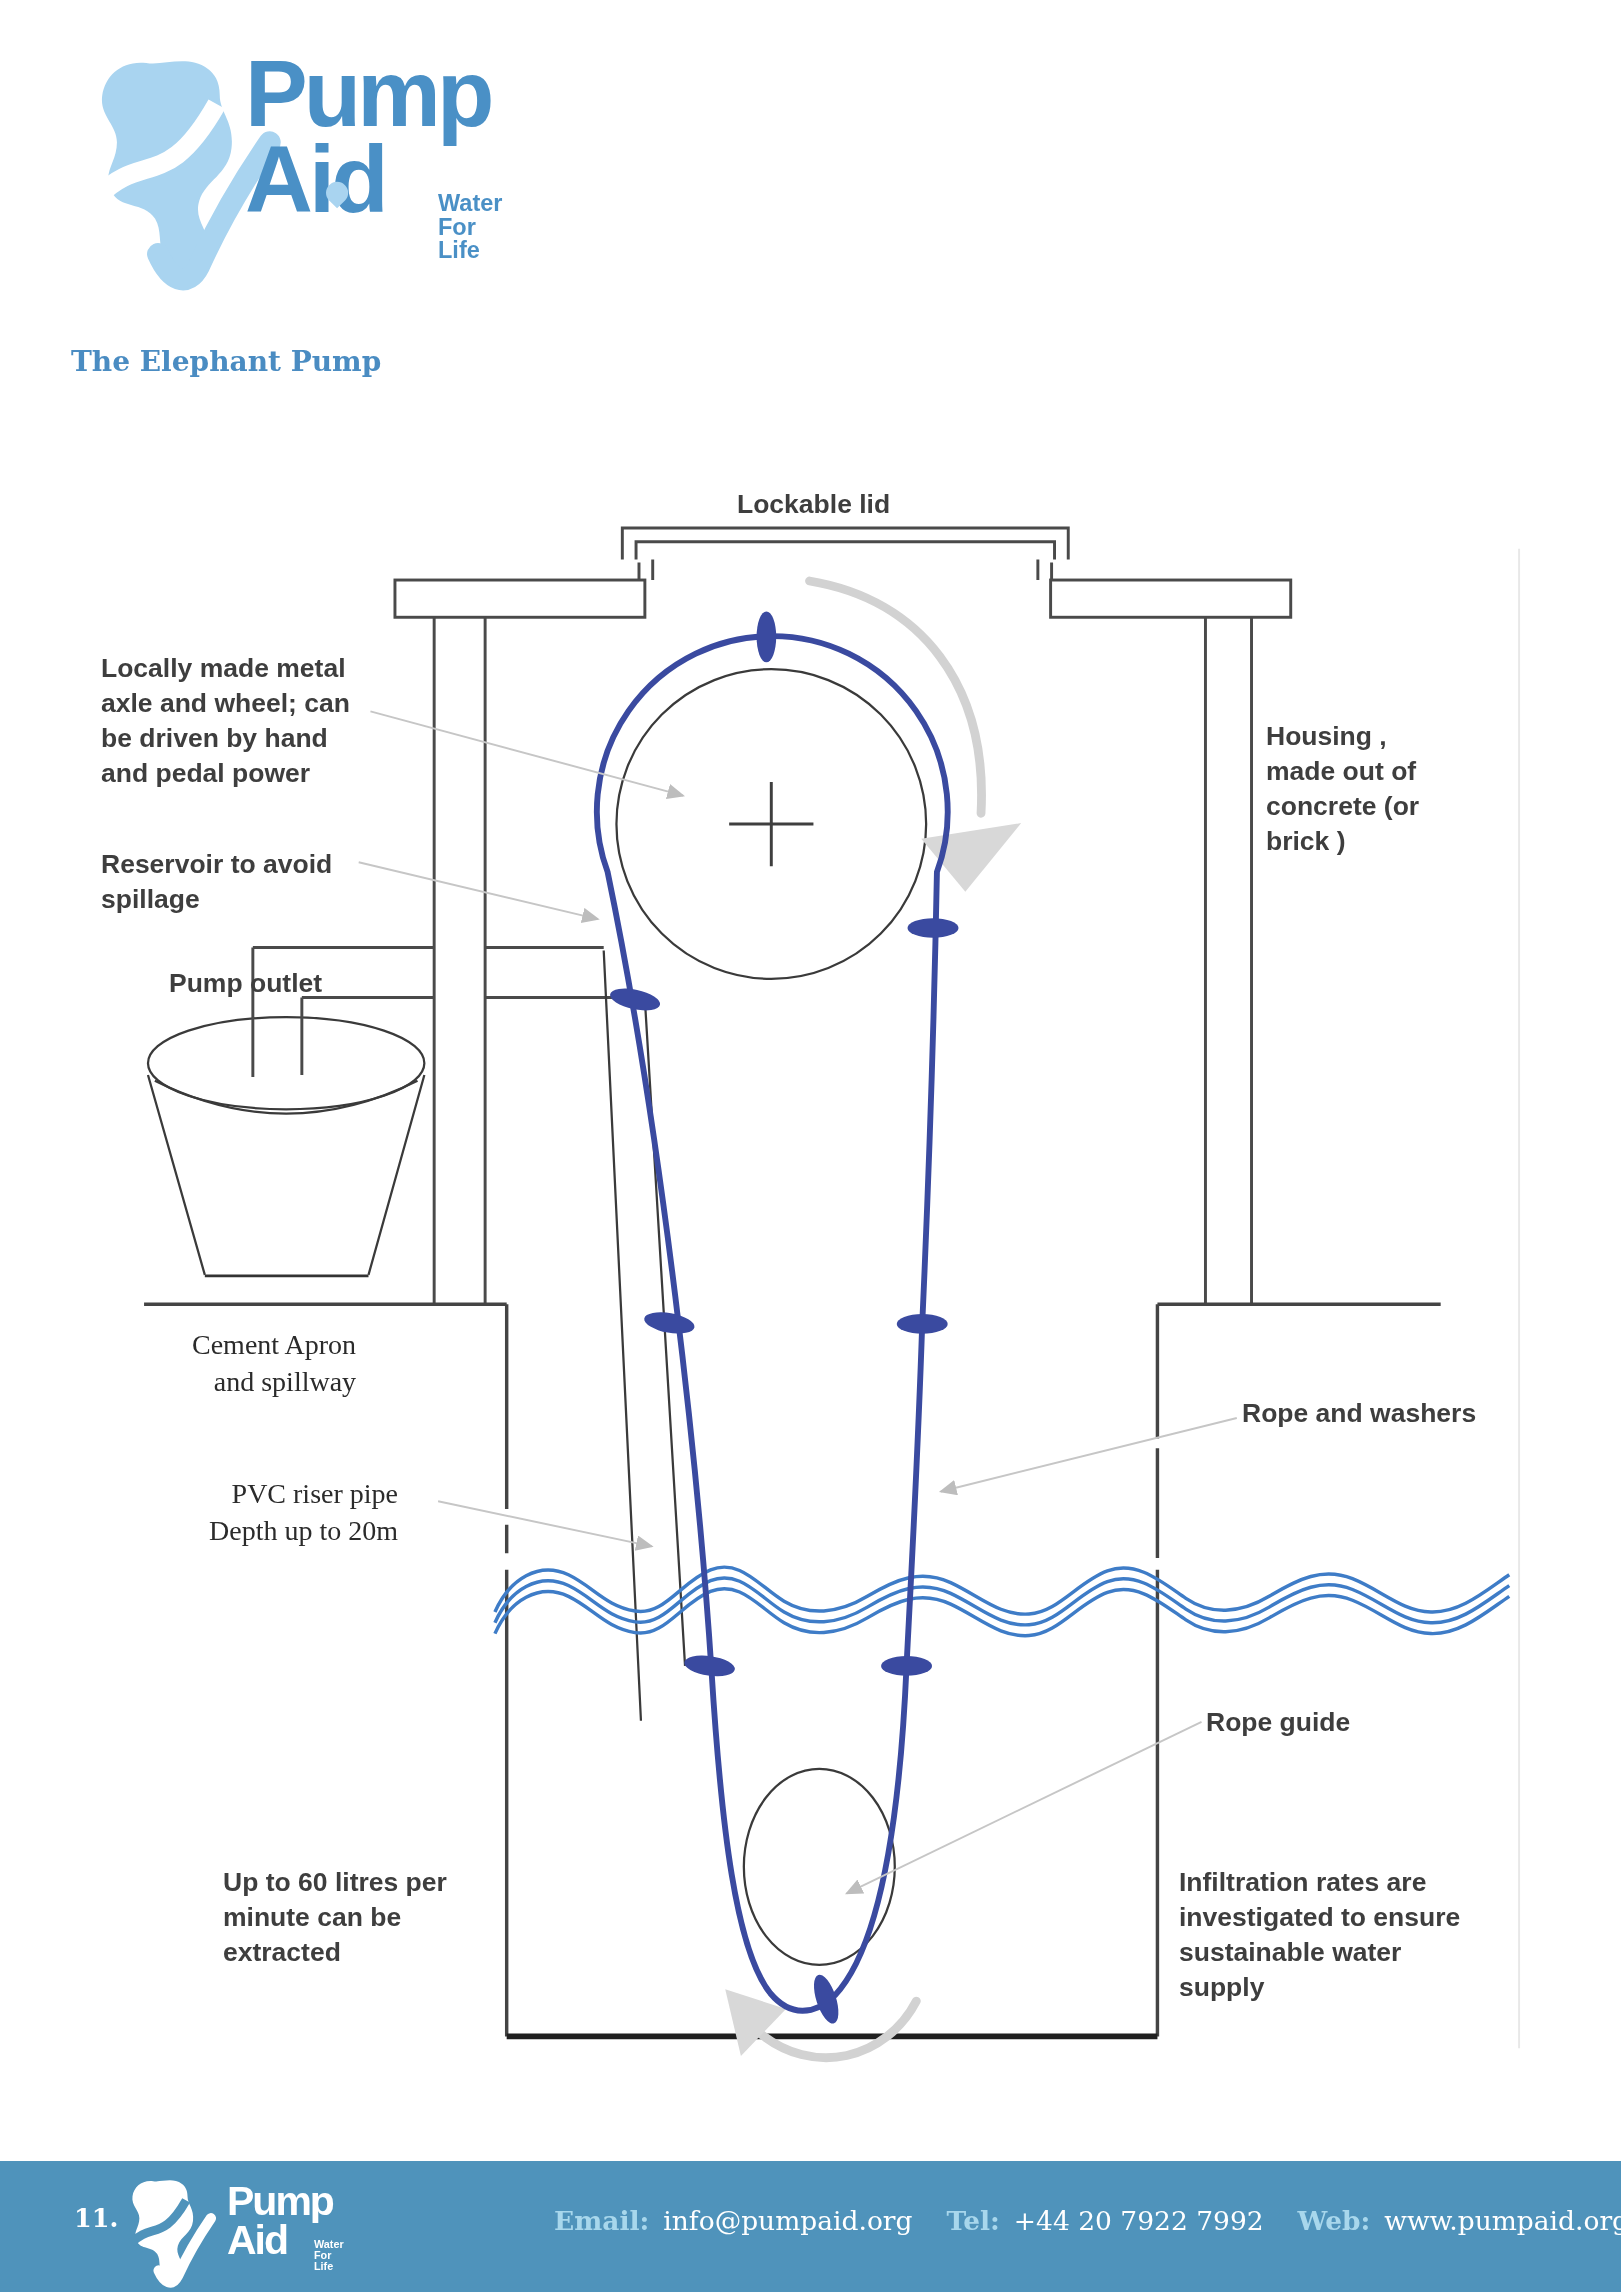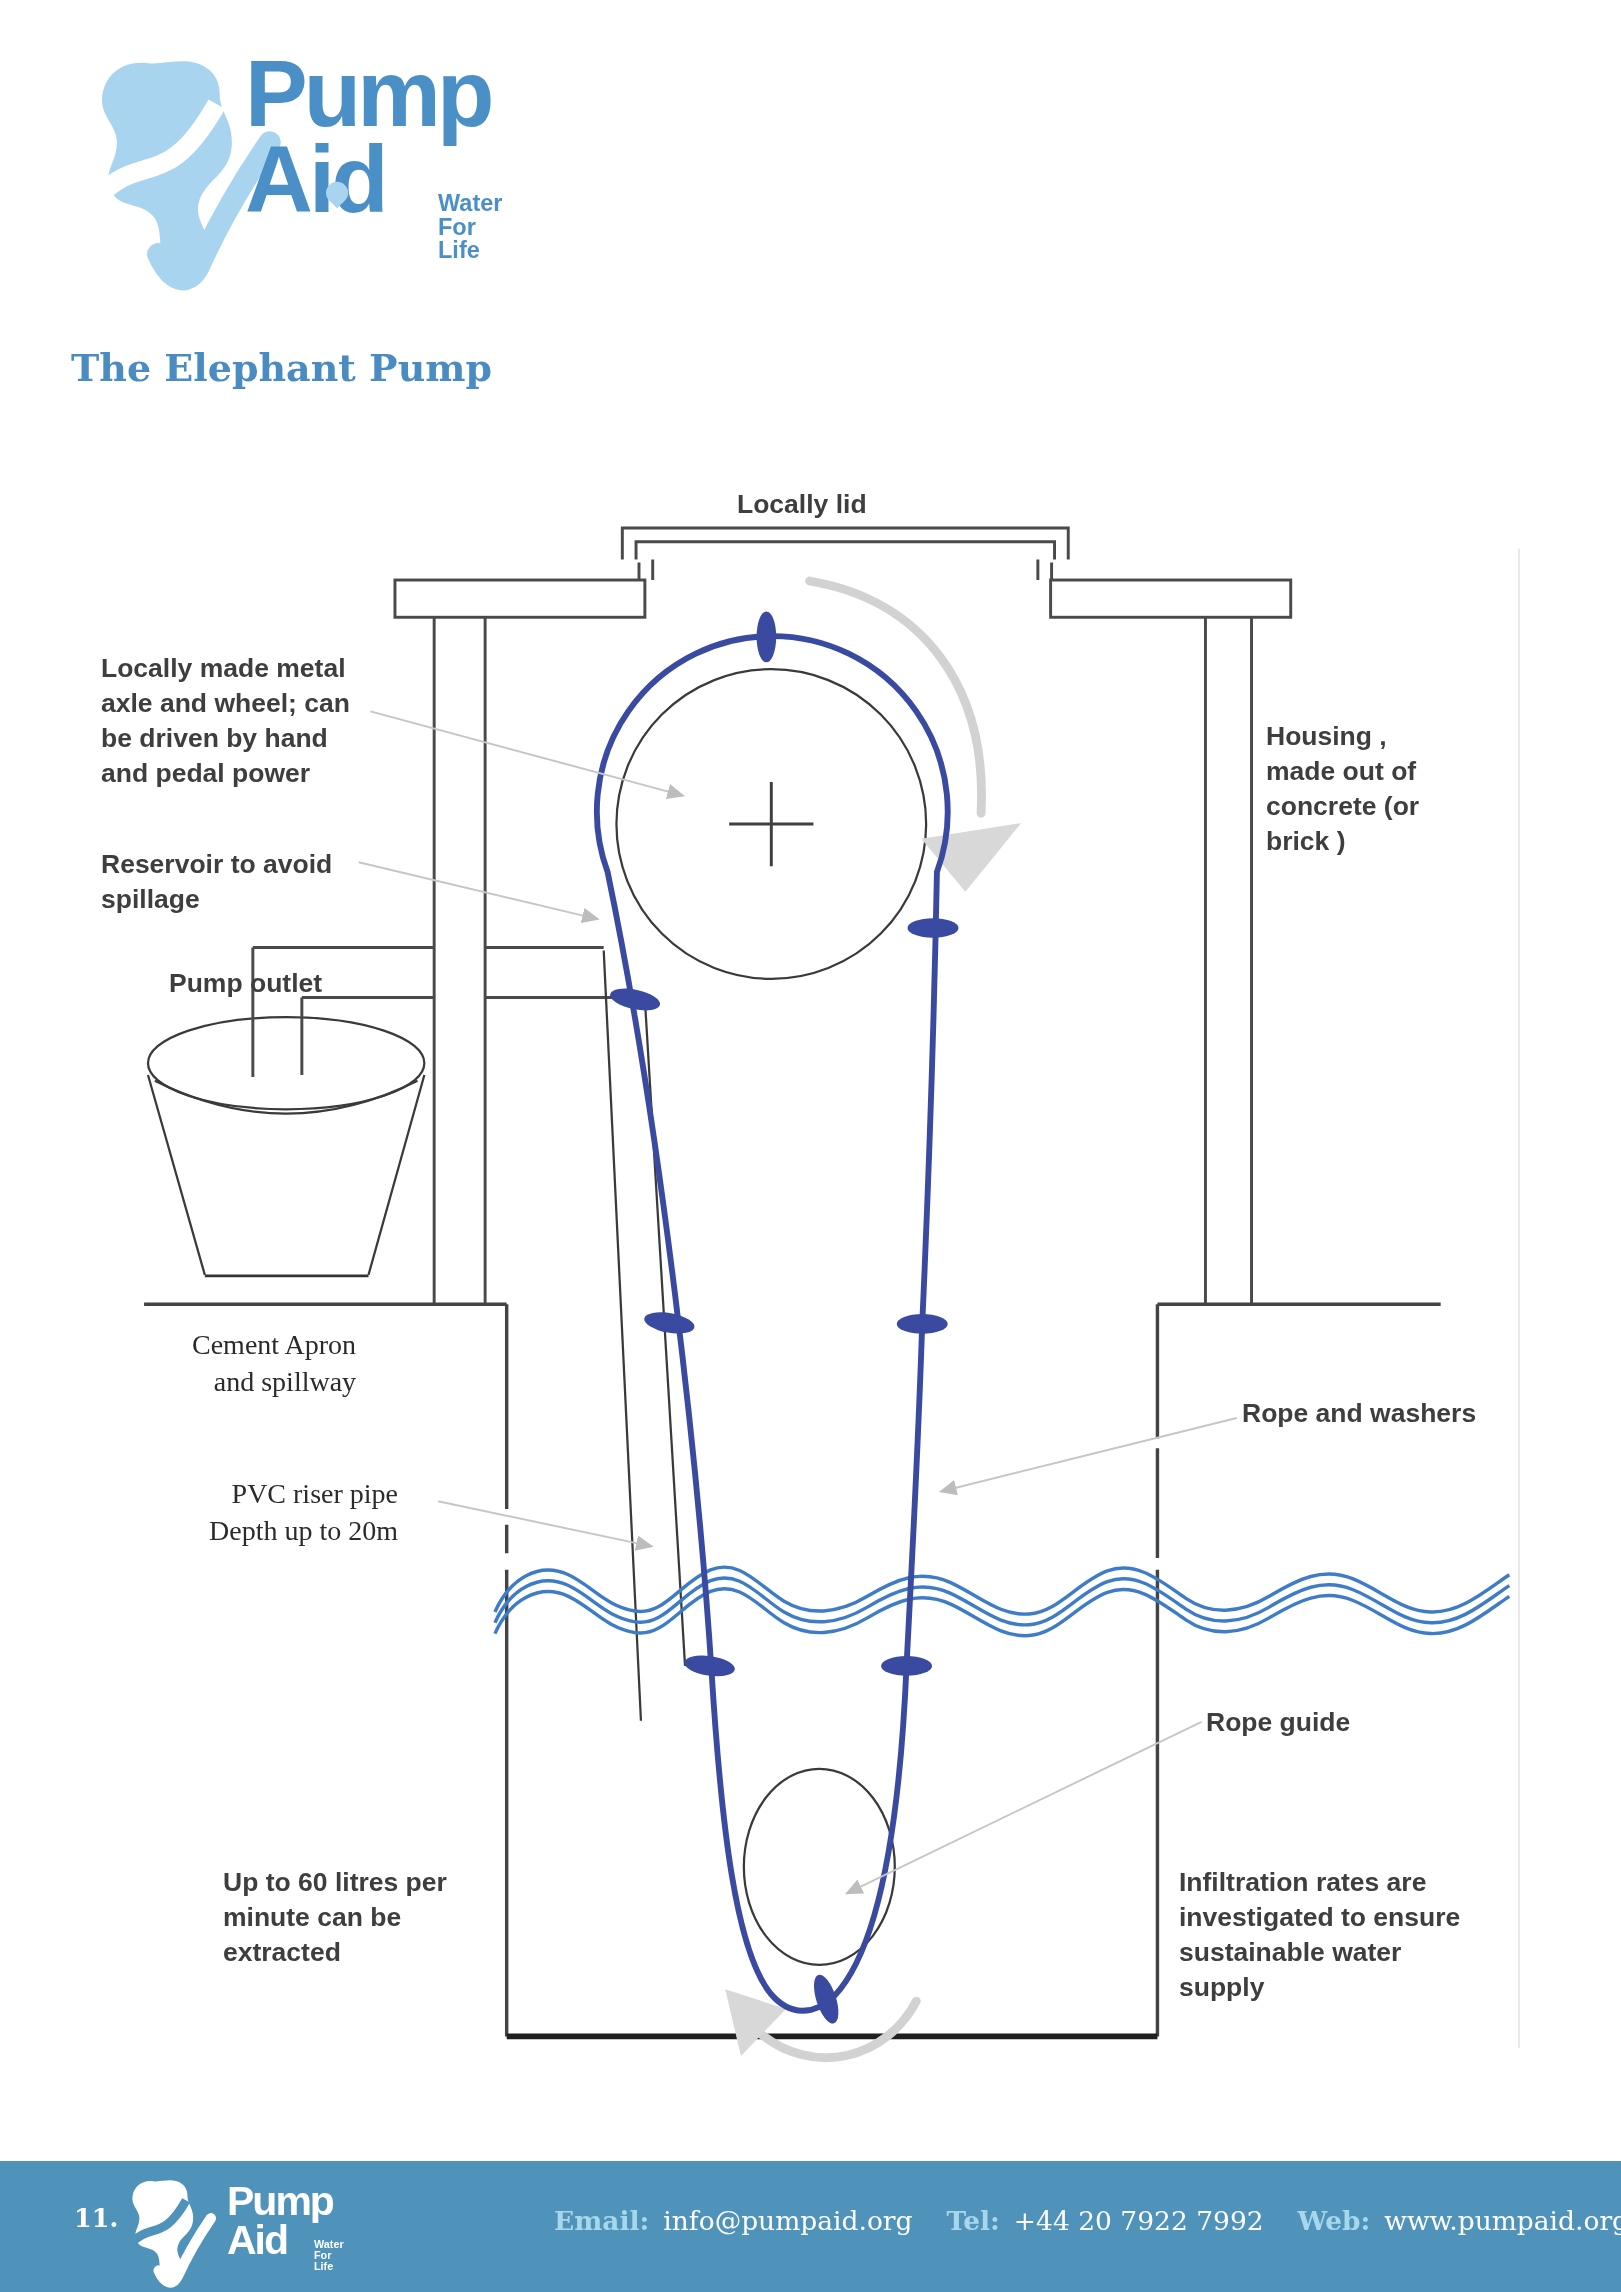--- a/index.html
+++ b/index.html
@@ -15,21 +15,21 @@
            font-family:"Liberation Sans",sans-serif;font-weight:700;
            font-size:23.5px;line-height:23.5px;color:var(--color-brand,#4a90c6);
            white-space:pre-line;letter-spacing:0px;}
   .droplet{position:absolute;left:326px;top:182px;width:21.6px;height:21.6px;
            background:var(--color-light,#a9d4f0);
            border-radius:50% 50% 50% 0;transform:rotate(-45deg);}
 
   
   .title{position:absolute;left:71px;top:345px;
          font-family:"DejaVu Serif","Liberation Serif",serif;font-weight:700;
-         font-size:38px;color:var(--color-title,#4a8cc2);letter-spacing:0px;}
+         font-size:28px;color:var(--color-title,#4a8cc2);letter-spacing:0px;}
 
   
   .dlabel{position:absolute;white-space:pre-line;
           font:700 26.5px/35px "Liberation Sans",sans-serif;color:#3e3e3e;}
   .dlabel-serif{position:absolute;white-space:pre-line;
           font:400 28px/37px "Liberation Serif",serif;color:#2b2b2b;text-align:right;}
 
   svg.diagram{position:absolute;left:0;top:421px;}
   .ln{stroke:#4a4a4a;stroke-width:3;fill:none;}
   .ln-thin{stroke:#3a3a3a;stroke-width:2.3;fill:none;}
@@ -164,21 +164,21 @@
 
     <g>
       <line class="leader" x1="378" y1="726" x2="697" y2="812" marker-end="url(#arr)"></line>
       <line class="leader" x1="366" y1="880" x2="610" y2="938" marker-end="url(#arr)"></line>
       <line class="leader" x1="1262" y1="1447" x2="960" y2="1522" marker-end="url(#arr)"></line>
       <line class="leader" x1="447" y1="1532" x2="665" y2="1578" marker-end="url(#arr)"></line>
       <line class="leader" x1="1226" y1="1757" x2="864" y2="1932" marker-end="url(#arr)"></line>
     </g>
   </svg>
 
-  <div class="dlabel" style="left:737px;top:487px;">Locally lid</div>
+  <div class="dlabel" style="left:737px;top:487px;">Lockable lid</div>
   <div class="dlabel" style="left:101px;top:651px;">Locally made metal
 axle and wheel; can
 be driven by hand
 and pedal power</div>
   <div class="dlabel" style="left:1266px;top:719px;">Housing ,
 made out of
 concrete (or
 brick )</div>
   <div class="dlabel" style="left:101px;top:847px;">Reservoir to avoid
 spillage</div>

